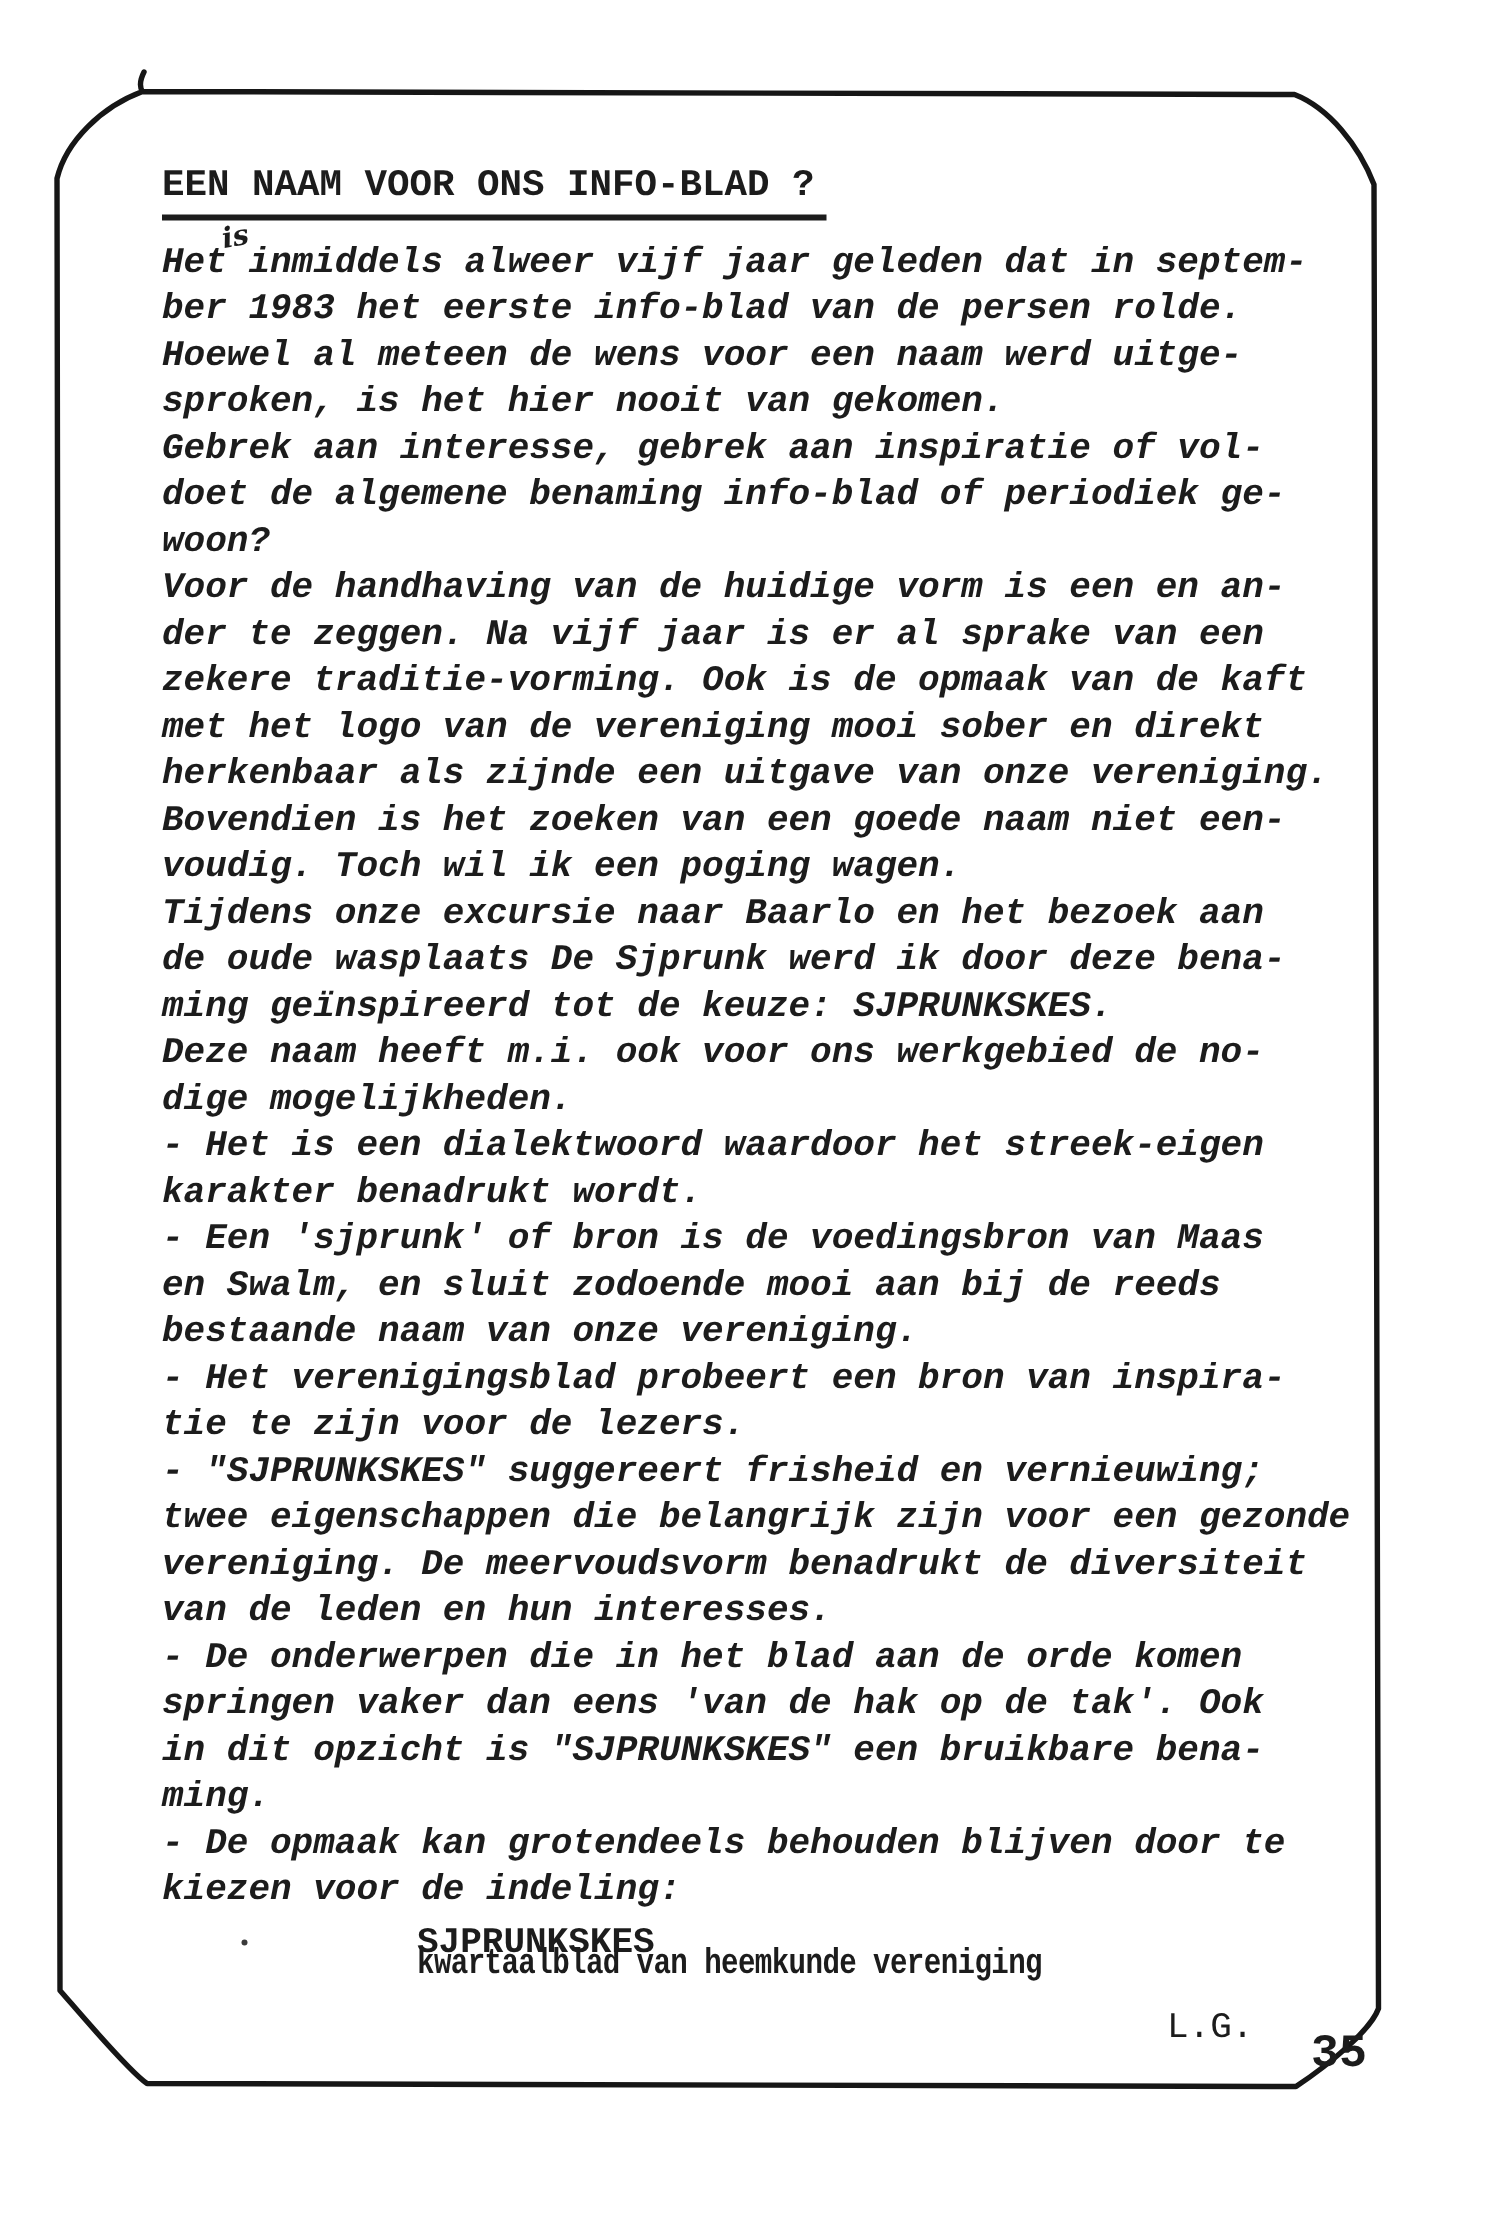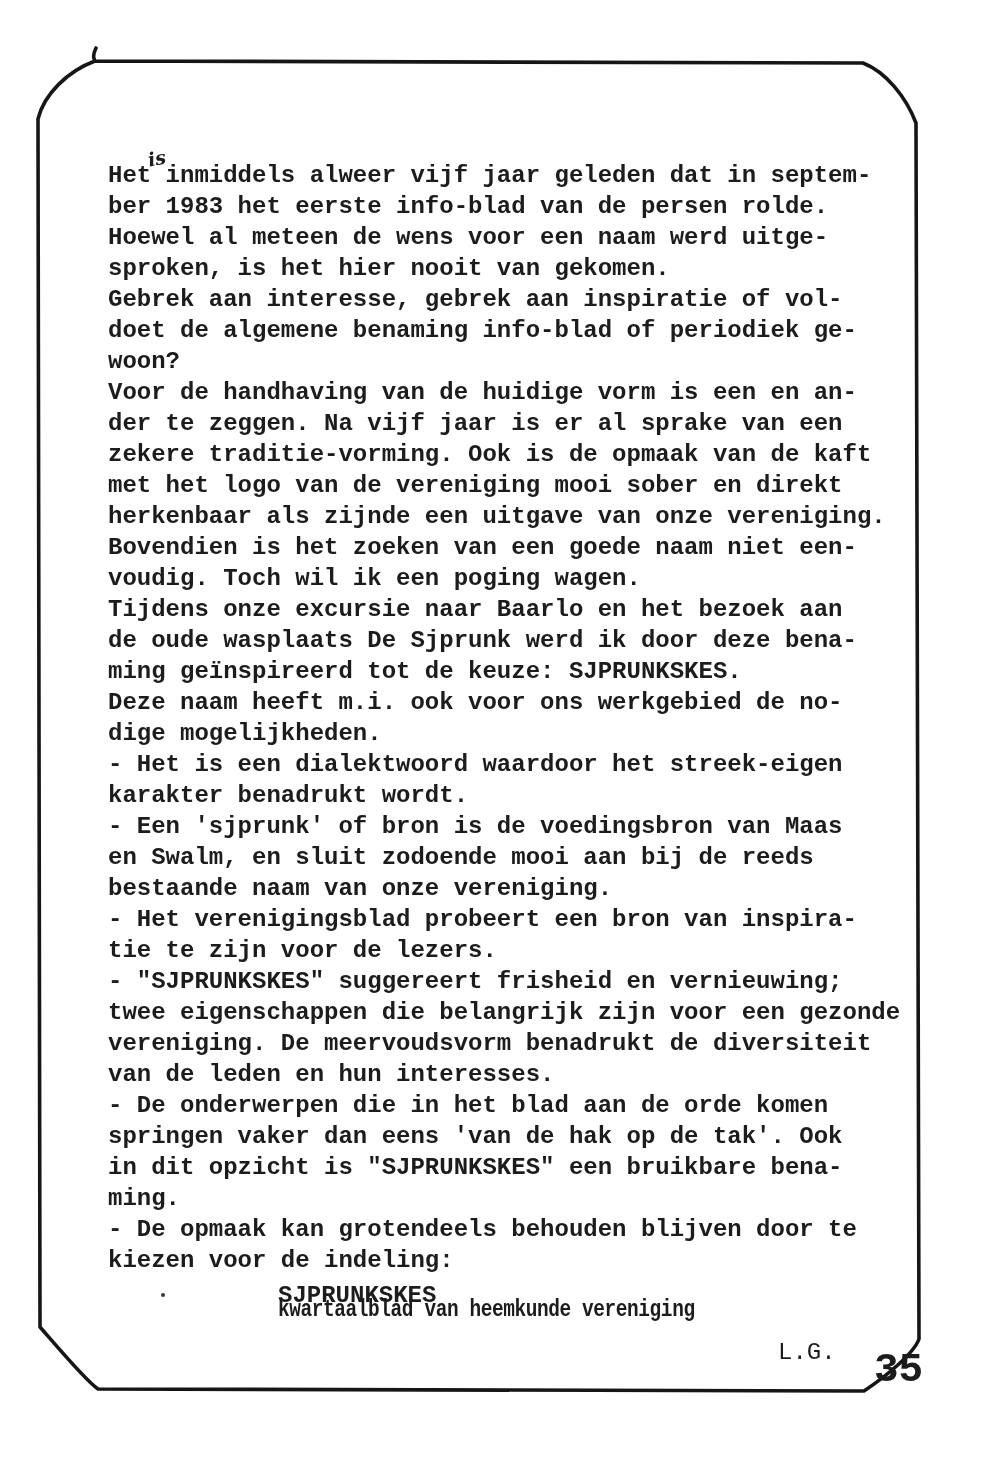--- a/index.html
+++ b/index.html
@@ -41,41 +41,42 @@
     transform: rotate(-10deg);
   }
   .body-text {
     position: absolute; left: 108px; top: 160px;
     margin: 0;
     font-family: inherit;
     font-size: 24px; font-weight: 700;
     line-height: 31px;
     white-space: pre;
     letter-spacing: 0;
+    font-style: italic;
   }
   .block-line {
     position: absolute; left: 278px;
     font-size: 24px; font-weight: 700;
     line-height: 31px; white-space: pre;
   }
   .block-line-1 { top: 1261px; margin-top: 19px; }
   .block-line-2 {
     top: 1294px;
     transform: scaleX(0.81);
     transform-origin: left center;
     letter-spacing: -0.5px;
   }
   .block-line-3 { top: 1326px; }
   .signature {
     position: absolute; left: 778px; top: 1337px;
     font-size: 24px; font-weight: 400; line-height: 31px;
   }
   .page-number {
     position: absolute; left: 874px; top: 1353px;
-    font-size: 41px; font-weight: 700; line-height: 34px;
+    font-size: 31px; font-weight: 700; line-height: 34px;
   }
   .scan-speck {
     position: absolute; left: 161px; top: 1293px;
     width: 4px; height: 4px; border-radius: 50%;
     background: #3a3a3a;
   }
 </style>
 </head>
 <body style="--ink: #1c1c1c; --paper: #ffffff;">
 
@@ -87,20 +88,23 @@
              L 863,63
              C 886,72 906,97 916,123
              L 919,1339
              C 914,1353 888,1375 864,1391
              L 98,1389
              C 86,1381 54,1343 40,1327
              L 38,119
              C 44,94 68,71 95,61" fill="none" stroke="#161616" stroke-width="3.6" stroke-linecap="round" stroke-linejoin="round"></path>
   </svg>
 
+  <h1 class="title-wrap">
+    <span class="title">EEN NAAM VOOR ONS INFO-BLAD ?</span>
+  </h1>
 
   <span class="handwritten">is</span>
 
   <pre class="body-text">Het inmiddels alweer vijf jaar geleden dat in septem-
 ber 1983 het eerste info-blad van de persen rolde.
 Hoewel al meteen de wens voor een naam werd uitge-
 sproken, is het hier nooit van gekomen.
 Gebrek aan interesse, gebrek aan inspiratie of vol-
 doet de algemene benaming info-blad of periodiek ge-
 woon?

